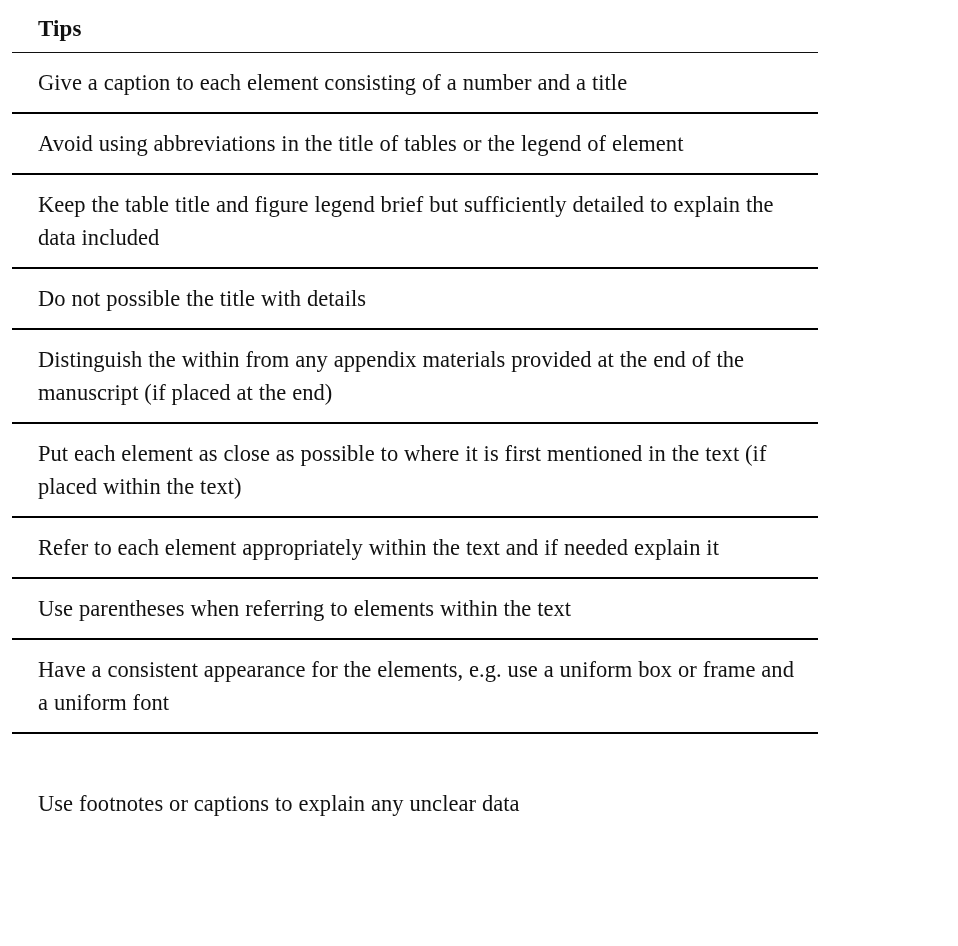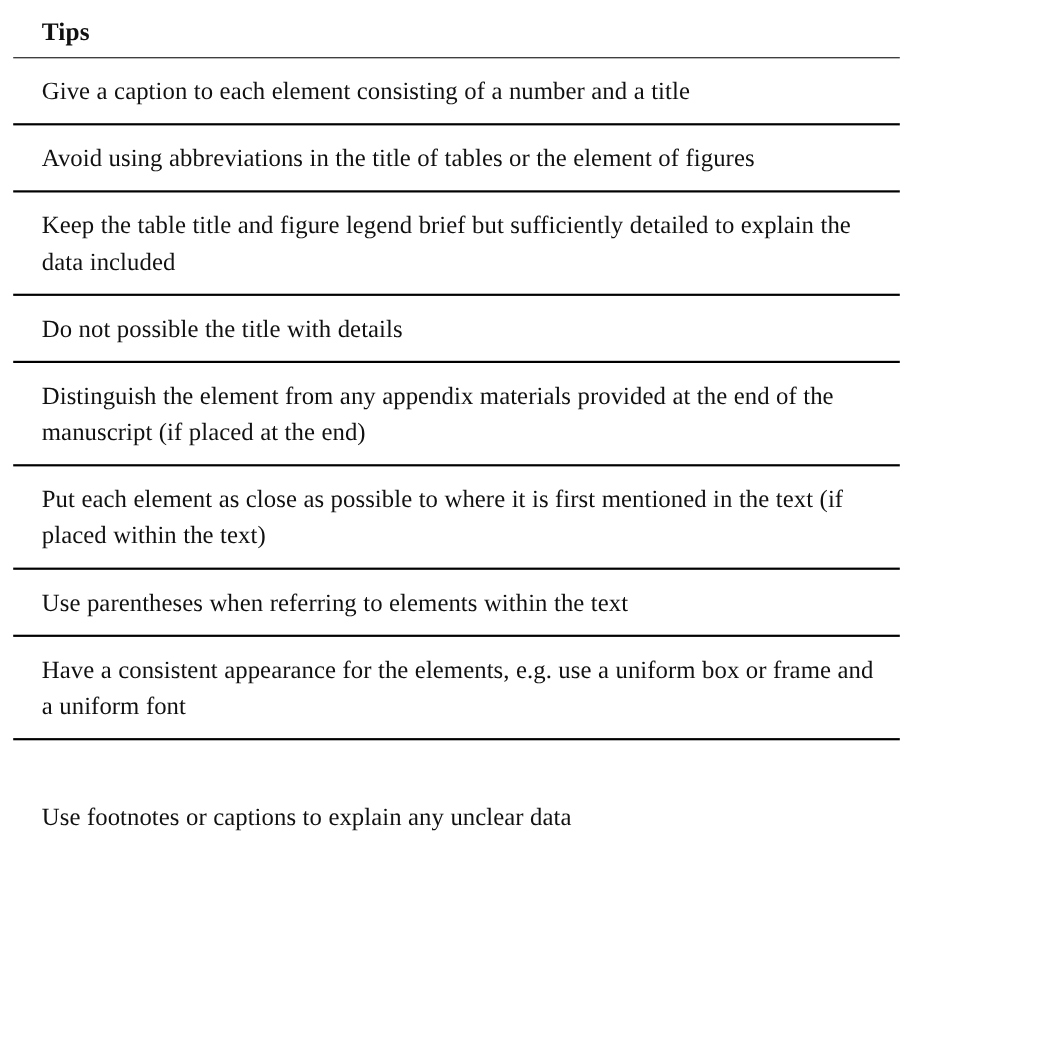--- a/index.html
+++ b/index.html
@@ -62,41 +62,44 @@
 
   <div class="table-header">
     <div class="table-header-title">Tips</div>
   </div>
 
   <div class="tip-row">
     <div class="tip-text">Give a caption to each element consisting of a number and a title</div>
   </div>
 
   <div class="tip-row">
-    <div class="tip-text">Avoid using abbreviations in the title of tables or the element of figures</div>
+    <div class="tip-text">Avoid using abbreviations in the title of tables or the legend of element</div>
   </div>
 
   <div class="tip-row">
     <div class="tip-text">Keep the table title and figure legend brief but sufficiently detailed to explain the data included</div>
   </div>
 
   <div class="tip-row">
     <div class="tip-text">Do not possible the title with details</div>
   </div>
 
 
   <div class="tip-row">
-    <div class="tip-text">Distinguish the element from any appendix materials provided at the end of the manuscript (if placed at the end)</div>
+    <div class="tip-text">Distinguish the within from any appendix materials provided at the end of the manuscript (if placed at the end)</div>
   </div>
 
   <div class="tip-row">
     <div class="tip-text">Put each element as close as possible to where it is first mentioned in the text (if placed within the text)</div>
   </div>
 
 
+  <div class="tip-row">
+    <div class="tip-text">Refer to each element appropriately within the text and if needed explain it</div>
+  </div>
 
   <div class="tip-row">
     <div class="tip-text">Use parentheses when referring to elements within the text</div>
   </div>
 
   <div class="tip-row">
     <div class="tip-text">Have a consistent appearance for the elements, e.g. use a uniform box or frame and a uniform font</div>
   </div>
 
   <div class="tip-row last">

